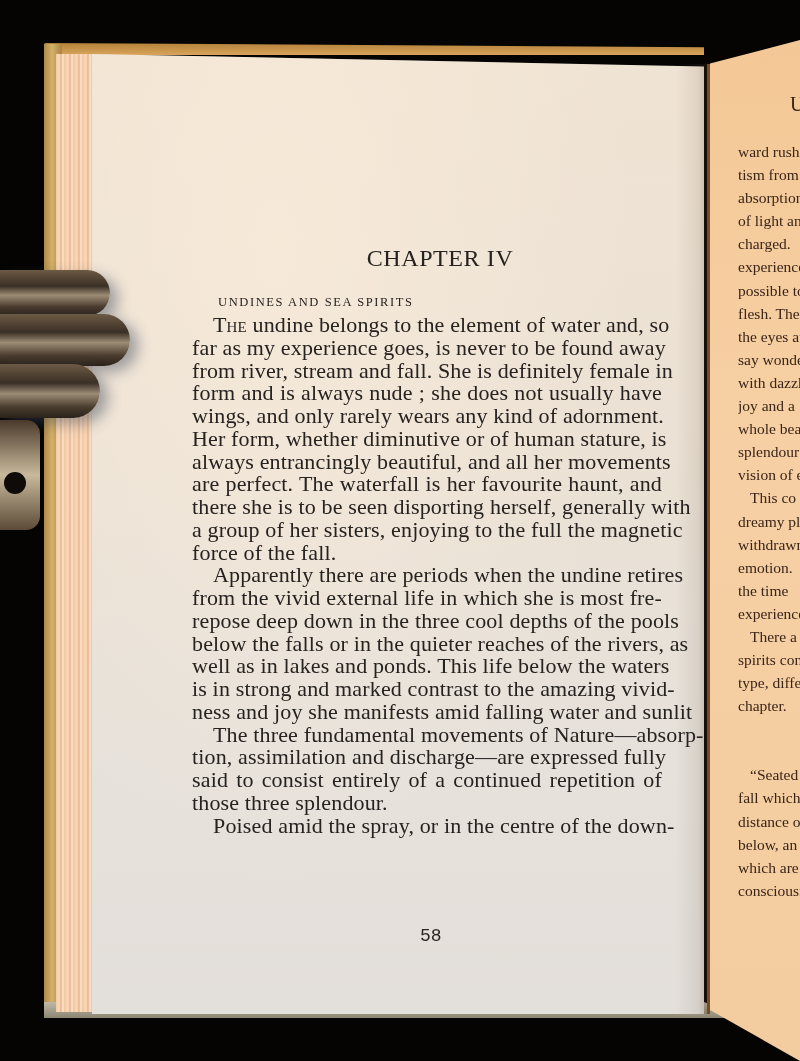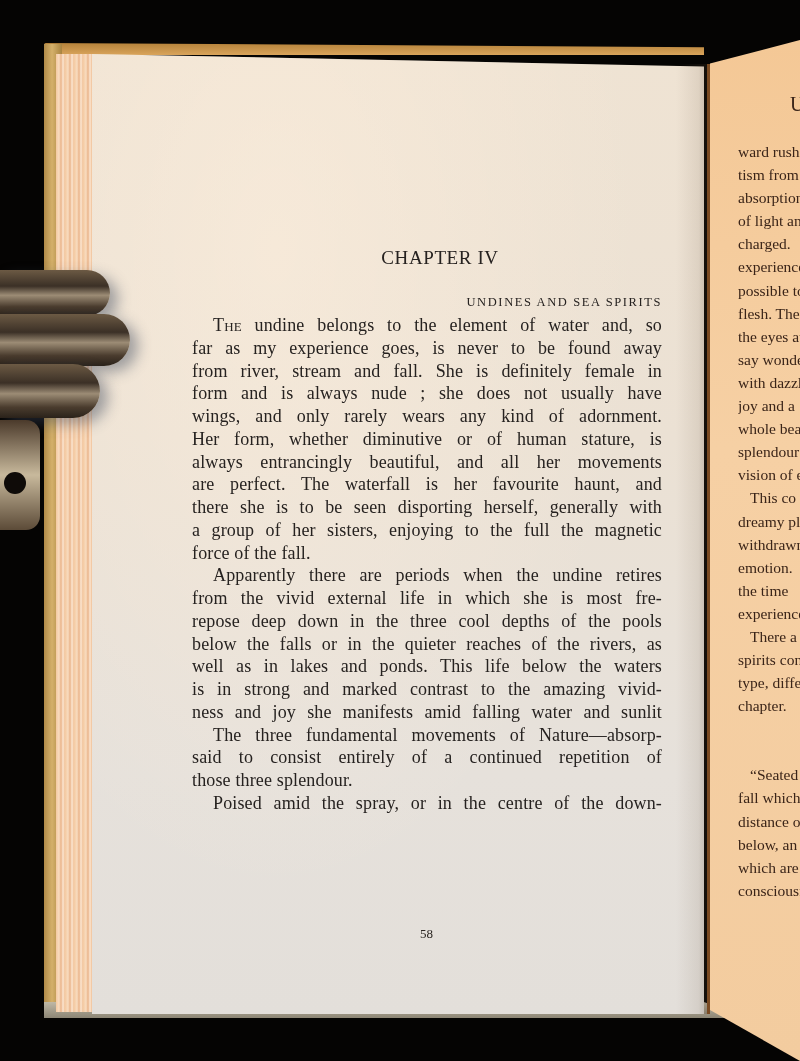--- a/index.html
+++ b/index.html
@@ -76,38 +76,38 @@
       background: #0f0b08;
     }
 
     
     .text-block {
       position: absolute; left: 192px; top: 240px; width: 470px;
       color: #262220;
       font-family: "Liberation Serif", serif;
     }
     .chapter-title {
-      text-align: center; font-size: 19px; letter-spacing: 0.6px;
+      text-align: center; font-size: 24px; letter-spacing: 0.6px;
       height: 36px; line-height: 36px; margin-left: 26px;
     }
     .chapter-subtitle {
-      text-align: right; font-size: 12.5px; letter-spacing: 1.6px;
+      text-align: left; font-size: 12.5px; letter-spacing: 1.6px;
       height: 38px; line-height: 52px; margin-left: 26px;
     }
     .para p {
-      font-size: 18px; line-height: 22.75px; text-align: justify;
+      font-size: 22px; line-height: 22.75px; text-align: justify;
       text-align-last: left; letter-spacing: 0.15px;
     }
     .para .line { display: block; text-align: justify; text-align-last: justify; white-space: nowrap; }
     .para .line.last { text-align-last: left; }
     .para .line.indent { padding-left: 21px; }
     .smallcaps { font-variant: small-caps; }
     .page-number {
-      position: absolute; left: 420px; top: 926px; font-size: 13px; color: #2b2622;
-      font-family: Liberation Serif, serif;
+      position: absolute; left: 420px; top: 926px; font-size: 18px; color: #2b2622;
+      font-family: Liberation Mono, monospace;
     }
 
     
     .right-text {
       position: absolute; left: 738px; top: 86px; width: 70px; overflow: hidden;
       color: #3a2418; font-family: "Liberation Serif", serif; font-size: 15.5px;
     }
     .right-text .rline { display: block; white-space: nowrap; height: 23.1px; line-height: 23.1px; }
     .right-text .head { font-size: 20px; padding-left: 52px; height: 54px; line-height: 36px; }
     .right-text .ind { padding-left: 12px; }
@@ -162,20 +162,21 @@
       <span class="line">below the falls or in the quieter reaches of the rivers, as</span>
       <span class="line">well as in lakes and ponds.  This life below the waters</span>
       <span class="line">is in strong and marked contrast to the amazing vivid-</span>
       <span class="line">ness and joy she manifests amid falling water and sunlit</span>
     </p>
   </div>
 
   <div class="para">
     <p>
       <span class="line indent">The three fundamental movements of Nature—absorp-</span>
+      <span class="line">tion, assimilation and discharge—are expressed fully</span>
       <span class="line">said to consist entirely of a continued repetition of</span>
       <span class="line last">those three splendour.</span>
     </p>
   </div>
 
   <div class="para">
     <p>
       <span class="line indent">Poised amid the spray, or in the centre of the down-</span>
     </p>
   </div>

